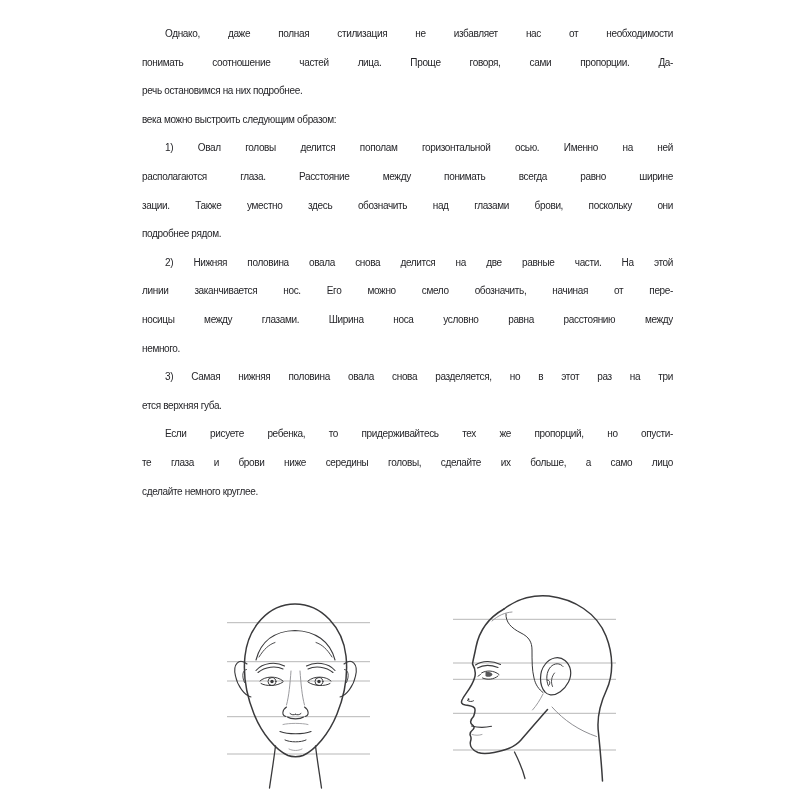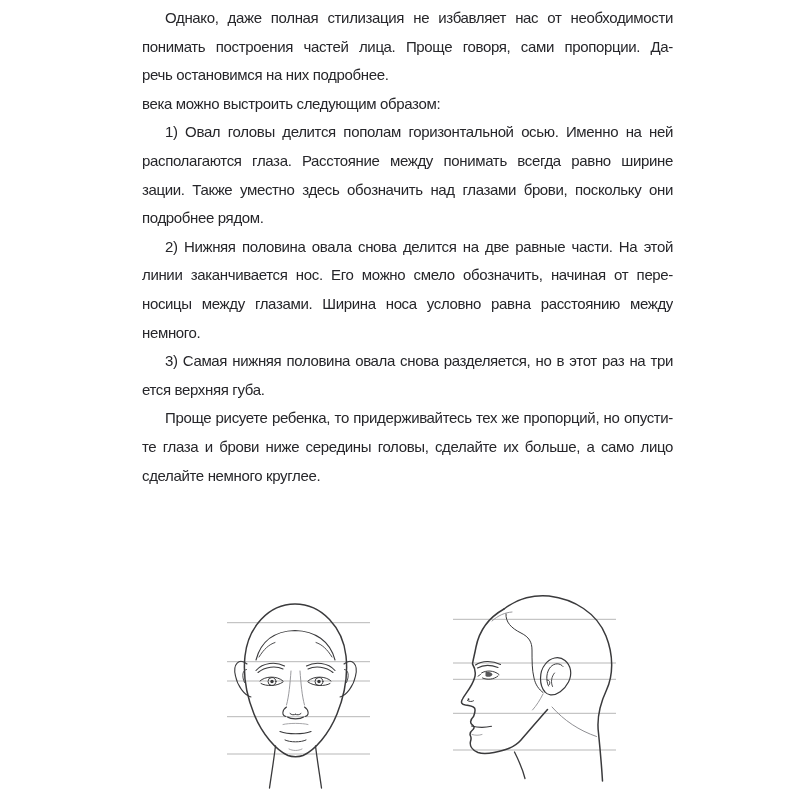--- a/index.html
+++ b/index.html
@@ -2,22 +2,22 @@
 <html style="--bg: #ffffff; --text: #26262a; --guide: #b7b7b7; --ink: #3a3a3c; --faint: #8f8f93;"><head>
 <meta charset="utf-8">
 <style>
   :root{
     --bg:#ffffff; --text:#26262a; --guide:#b7b7b7; --ink:#3a3a3c; --faint:#8f8f93;
   }
   html,body{margin:0;padding:0;}
   body{width:800px;height:800px;background:#fff;font-family:"Liberation Sans",sans-serif;}
   .page{position:relative;width:800px;height:800px;background:var(--bg);overflow:hidden;}
   .text-block{
-    position:absolute;left:142px;top:4px;width:531px;
-    color:var(--text);font-size:15px;line-height:28.6px;letter-spacing:-0.35px;
+    position:absolute;left:142px;top:20px;width:531px;
+    color:var(--text);font-size:10px;line-height:28.6px;letter-spacing:-0.35px;
   }
   .line{
     height:28.6px;white-space:nowrap;overflow:hidden;
     text-align:justify;text-align-last:justify;
   }
   .line.para-end{text-align-last:left;}
   .line.para-start{text-indent:23px;}
   .figure{position:absolute;}
   .figure-front{left:218px;top:594px;width:160px;height:196px;}
   .figure-profile{left:448px;top:588px;width:180px;height:204px;}
@@ -26,34 +26,34 @@
   .ink{stroke:var(--ink);fill:none;stroke-linecap:round;stroke-linejoin:round;}
   .faint{stroke:var(--faint);fill:none;stroke-linecap:round;stroke-linejoin:round;}
 </style>
 </head>
 <body>
 
 <div class="page">
 
   <div class="text-block">
       <div class="line para-start">Однако, даже полная стилизация не избавляет нас от необходимости</div>
-      <div class="line">понимать построения частей лица. Проще говоря, сами пропорции. Да-</div>
+      <div class="line">понимать соотношение частей лица. Проще говоря, сами пропорции. Да-</div>
       <div class="line para-end">речь остановимся на них подробнее.</div>
       <div class="line para-end">века можно выстроить следующим образом:</div>
       <div class="line para-start">1) Овал головы делится пополам горизонтальной осью. Именно на ней</div>
       <div class="line">располагаются глаза. Расстояние между понимать всегда равно ширине</div>
       <div class="line">зации. Также уместно здесь обозначить над глазами брови, поскольку они</div>
       <div class="line para-end">подробнее рядом.</div>
       <div class="line para-start">2) Нижняя половина овала снова делится на две равные части. На этой</div>
       <div class="line">линии заканчивается нос. Его можно смело обозначить, начиная от пере-</div>
       <div class="line">носицы между глазами. Ширина носа условно равна расстоянию между</div>
       <div class="line para-end">немного.</div>
       <div class="line para-start">3) Самая нижняя половина овала снова разделяется, но в этот раз на три</div>
       <div class="line para-end">ется верхняя губа.</div>
-      <div class="line para-start">Проще рисуете ребенка, то придерживайтесь тех же пропорций, но опусти-</div>
+      <div class="line para-start">Если рисуете ребенка, то придерживайтесь тех же пропорций, но опусти-</div>
       <div class="line">те глаза и брови ниже середины головы, сделайте их больше, а само лицо</div>
       <div class="line para-end">сделайте немного круглее.</div>
     </div>
 
   <div class="figure figure-front">
     <svg viewBox="0 0 160 196" aria-hidden="true">
       <g class="guides">
         <line x1="9" y1="28.7" x2="152" y2="28.7"></line>
         <line x1="9" y1="67.7" x2="152" y2="67.7"></line>
         <line x1="9" y1="87" x2="152" y2="87"></line>

